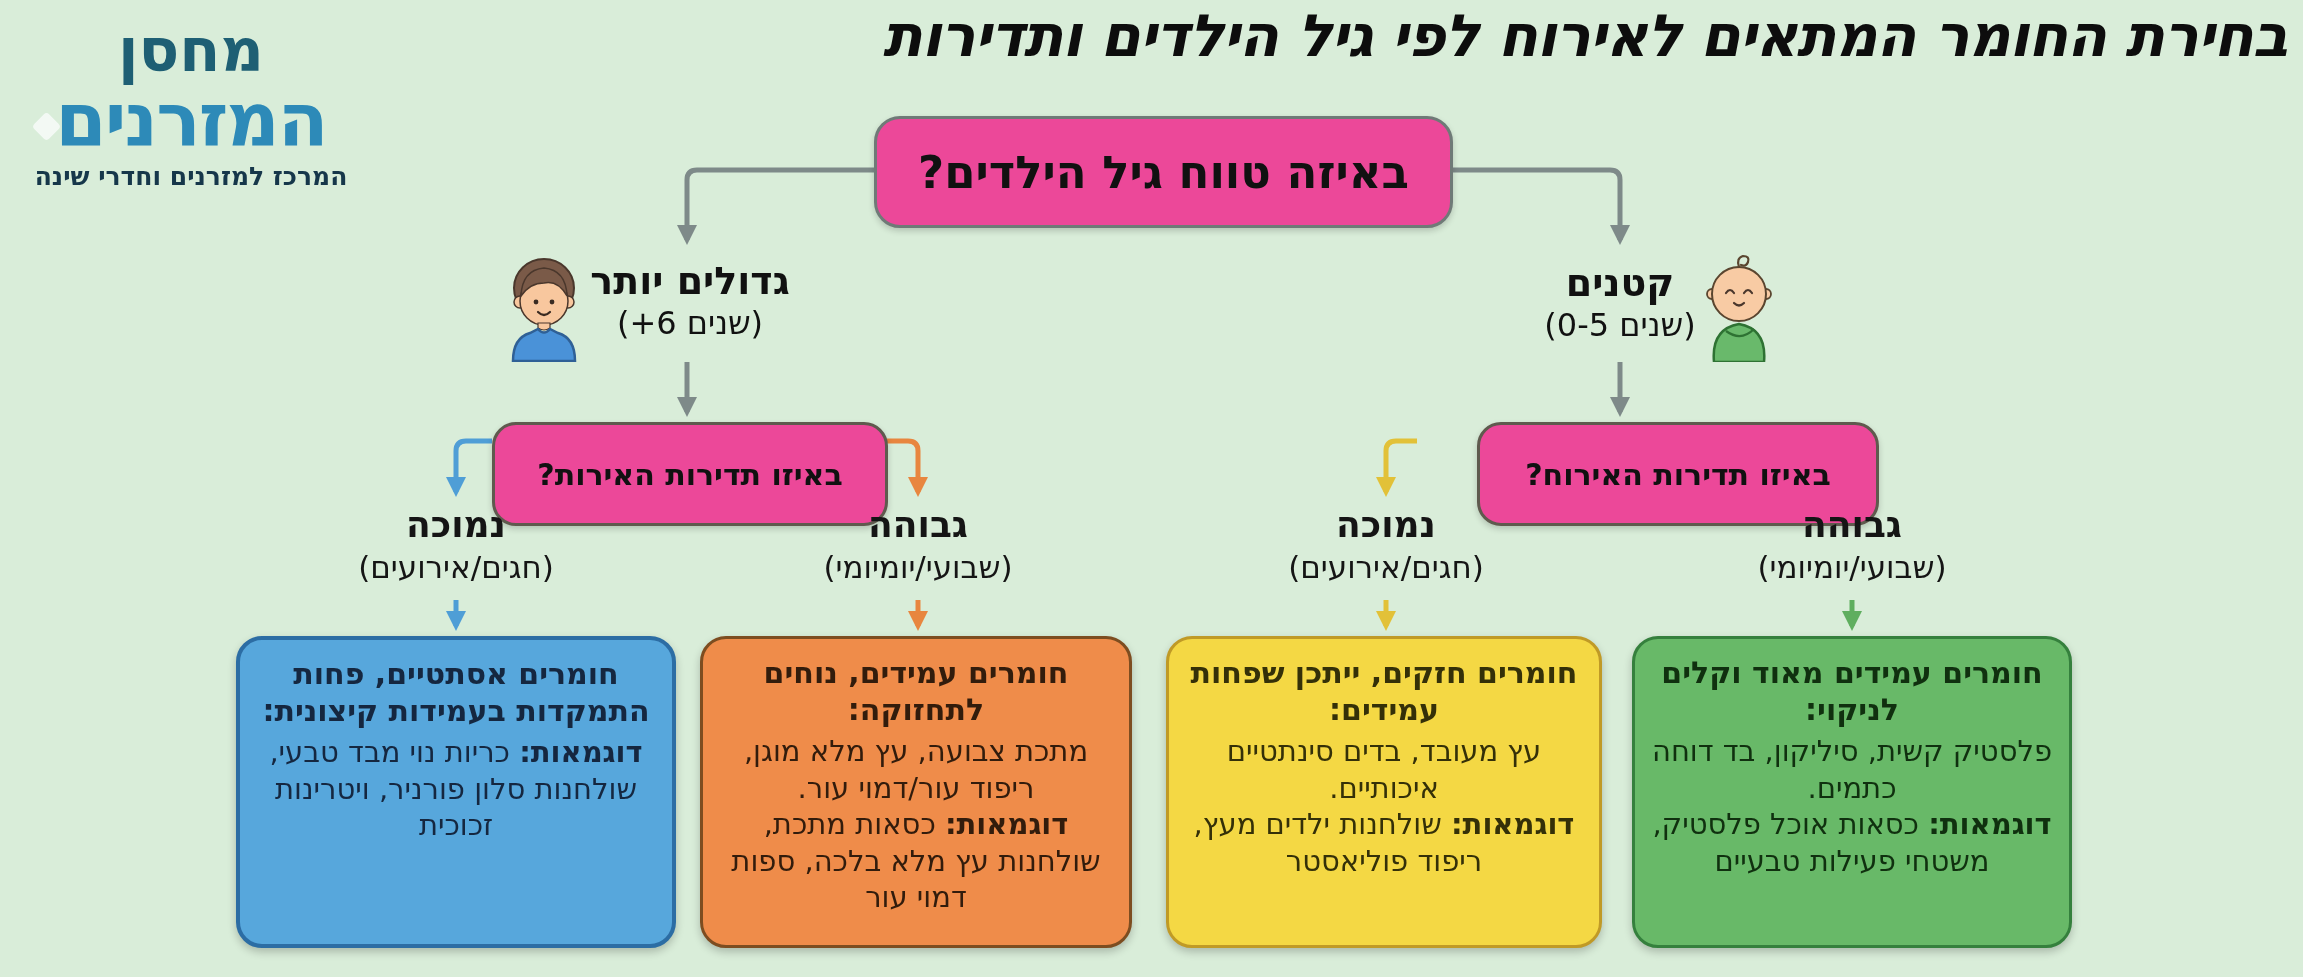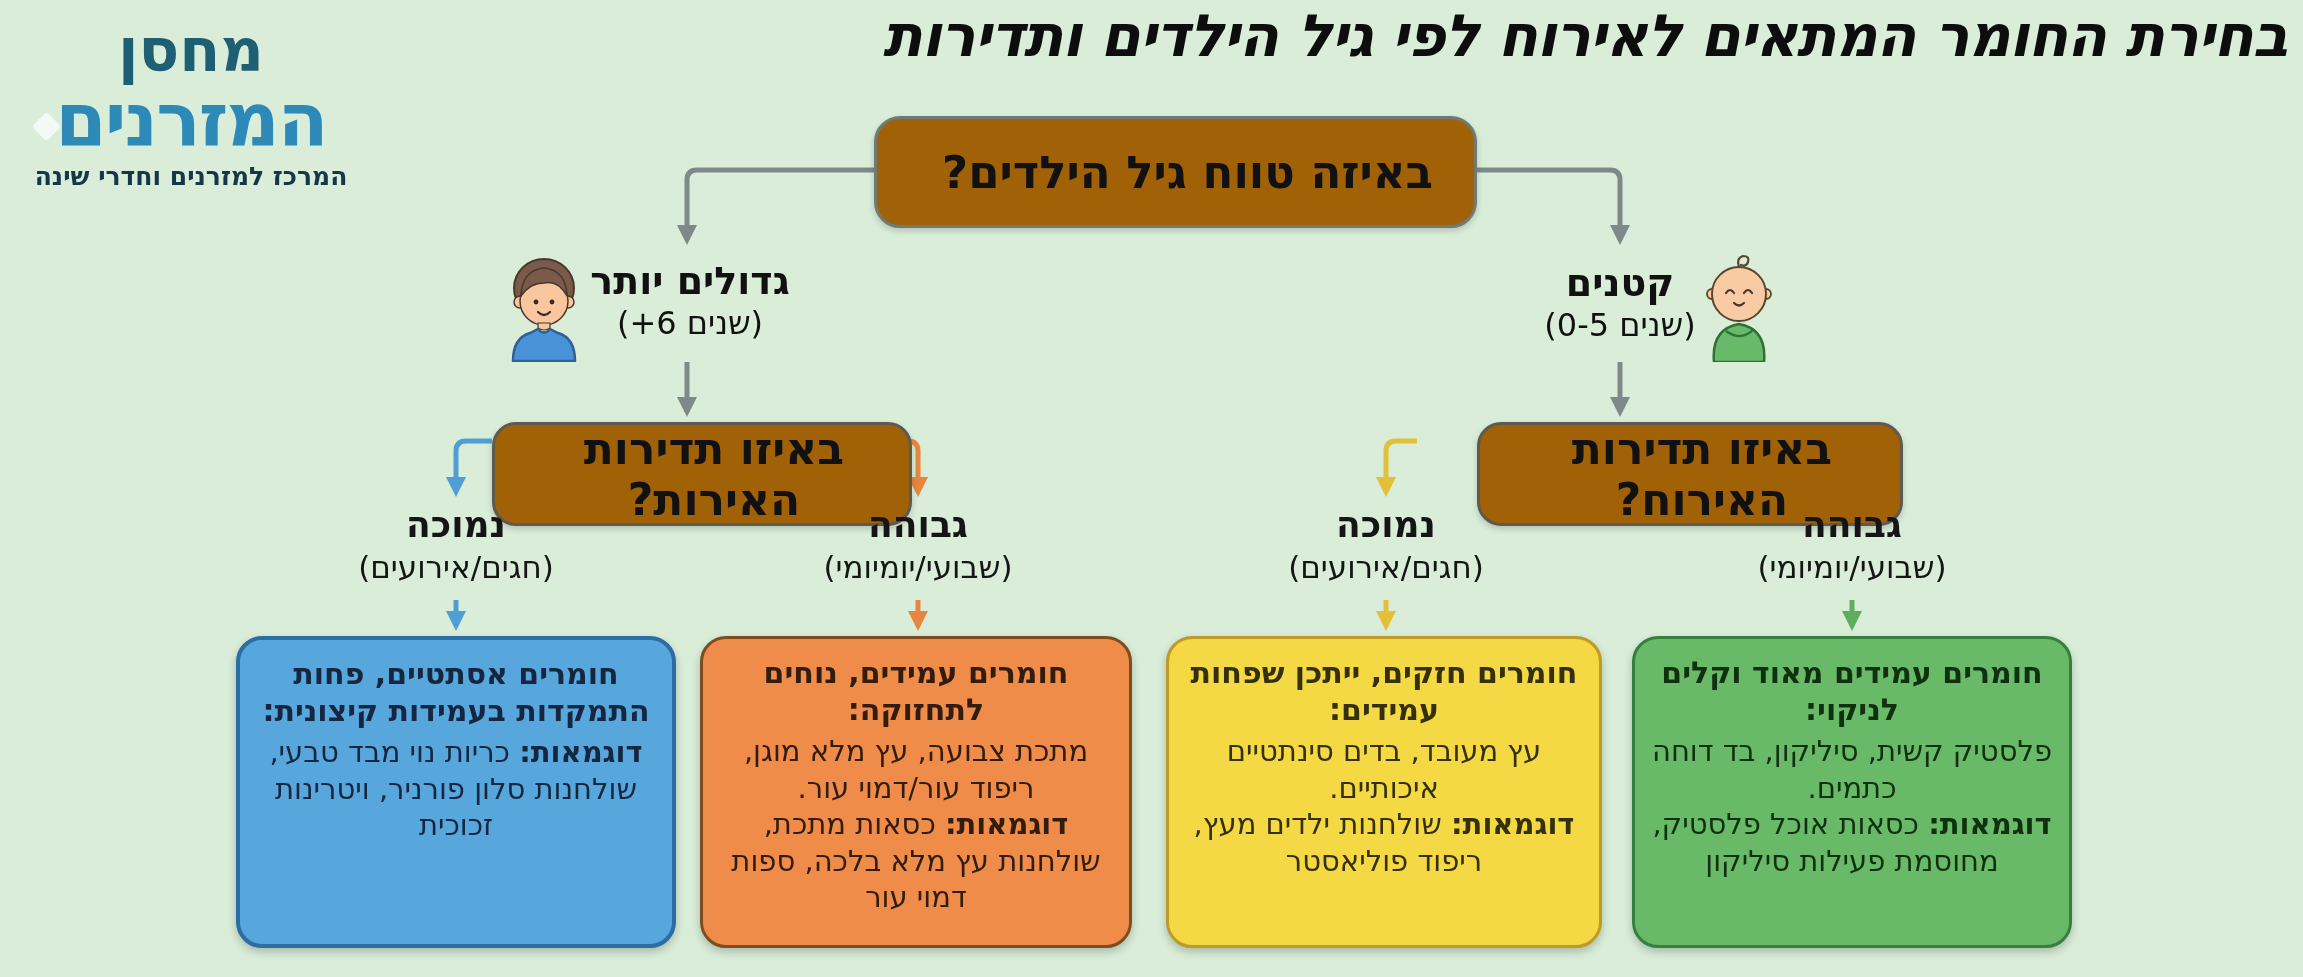--- a/index.html
+++ b/index.html
@@ -11,23 +11,23 @@
 
   
   .logo{position:absolute;left:26px;top:20px;width:330px;text-align:center;line-height:1;}
   .logo .l1{font-size:60px;font-weight:800;color:#1e5f74;}
   .logo .l2wrap{position:relative;display:block;margin-top:2px;}
   .logo .l2{font-size:74px;font-weight:800;color:#2d8ab8;letter-spacing:-2px;}
   .logo .diamond{position:absolute;left:10px;top:34px;width:21px;height:21px;background:#f3f9f4;transform:rotate(45deg);border-radius:4px;}
   .logo .tagline{font-size:25px;font-weight:700;color:#16374a;margin-top:8px;}
 
   
-  .qbox{position:absolute;background:#a16207;display:flex;align-items:center;justify-content:center;text-align:center;color:#111;padding-left:24px;}
+  .qbox{position:absolute;background:#ec4899;display:flex;align-items:center;justify-content:center;text-align:center;color:#111;}
   .root-q{left:874px;top:116px;width:573px;height:106px;border:3px solid #6f7a77;border-radius:26px;font-size:45px;font-weight:700;box-shadow:0 3px 6px rgba(0,0,0,.18);}
-  .freq-q{border:3px solid #5f5a4e;border-radius:24px;font-size:44px;font-weight:700;box-shadow:0 3px 6px rgba(0,0,0,.18);}
+  .freq-q{border:3px solid #5f5a4e;border-radius:24px;font-size:30px;font-weight:700;box-shadow:0 3px 6px rgba(0,0,0,.18);}
   .freq-left{left:492px;top:422px;width:390px;height:98px;}
   .freq-right{left:1477px;top:422px;width:396px;height:98px;align-items:center;}
 
   
   .wires{position:absolute;left:0;top:0;width:2303px;height:977px;pointer-events:none;}
 
   
   .branch-label{position:absolute;width:250px;text-align:center;color:#111;}
   .branch-label .bl1{font-size:38px;font-weight:800;line-height:1.15;}
   .branch-label .bl2{font-size:32px;font-weight:400;direction:ltr;line-height:1.2;}
@@ -192,17 +192,17 @@
       <b>דוגמאות:</b>
       <span>שולחנות ילדים מעץ, ריפוד פוליאסטר</span>
     </div>
   </div>
 
   <div class="card card-green">
     <div class="ct">חומרים עמידים מאוד וקלים לניקוי:</div>
     <div class="cb">פלסטיק קשית, סיליקון, בד דוחה כתמים.</div>
     <div class="ce">
       <b>דוגמאות:</b>
-      <span>כסאות אוכל פלסטיק, מחוסמת פעילות סיליקון</span>
+      <span>כסאות אוכל פלסטיק, משטחי פעילות טבעיים</span>
     </div>
   </div>
 
 </div>
 
 </body></html>

